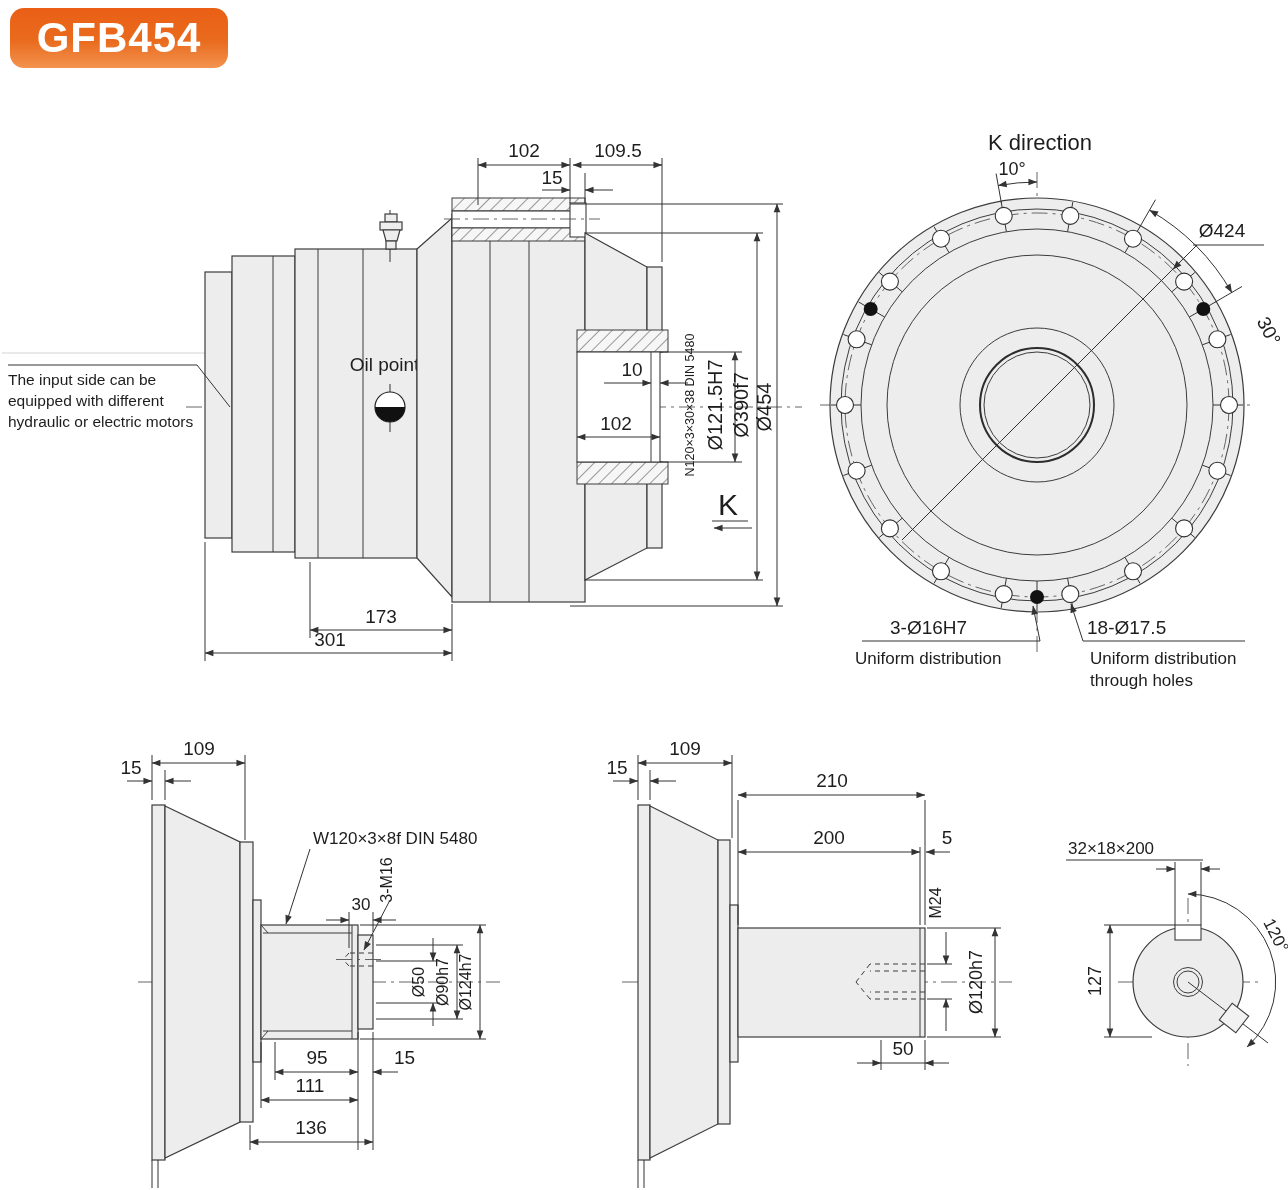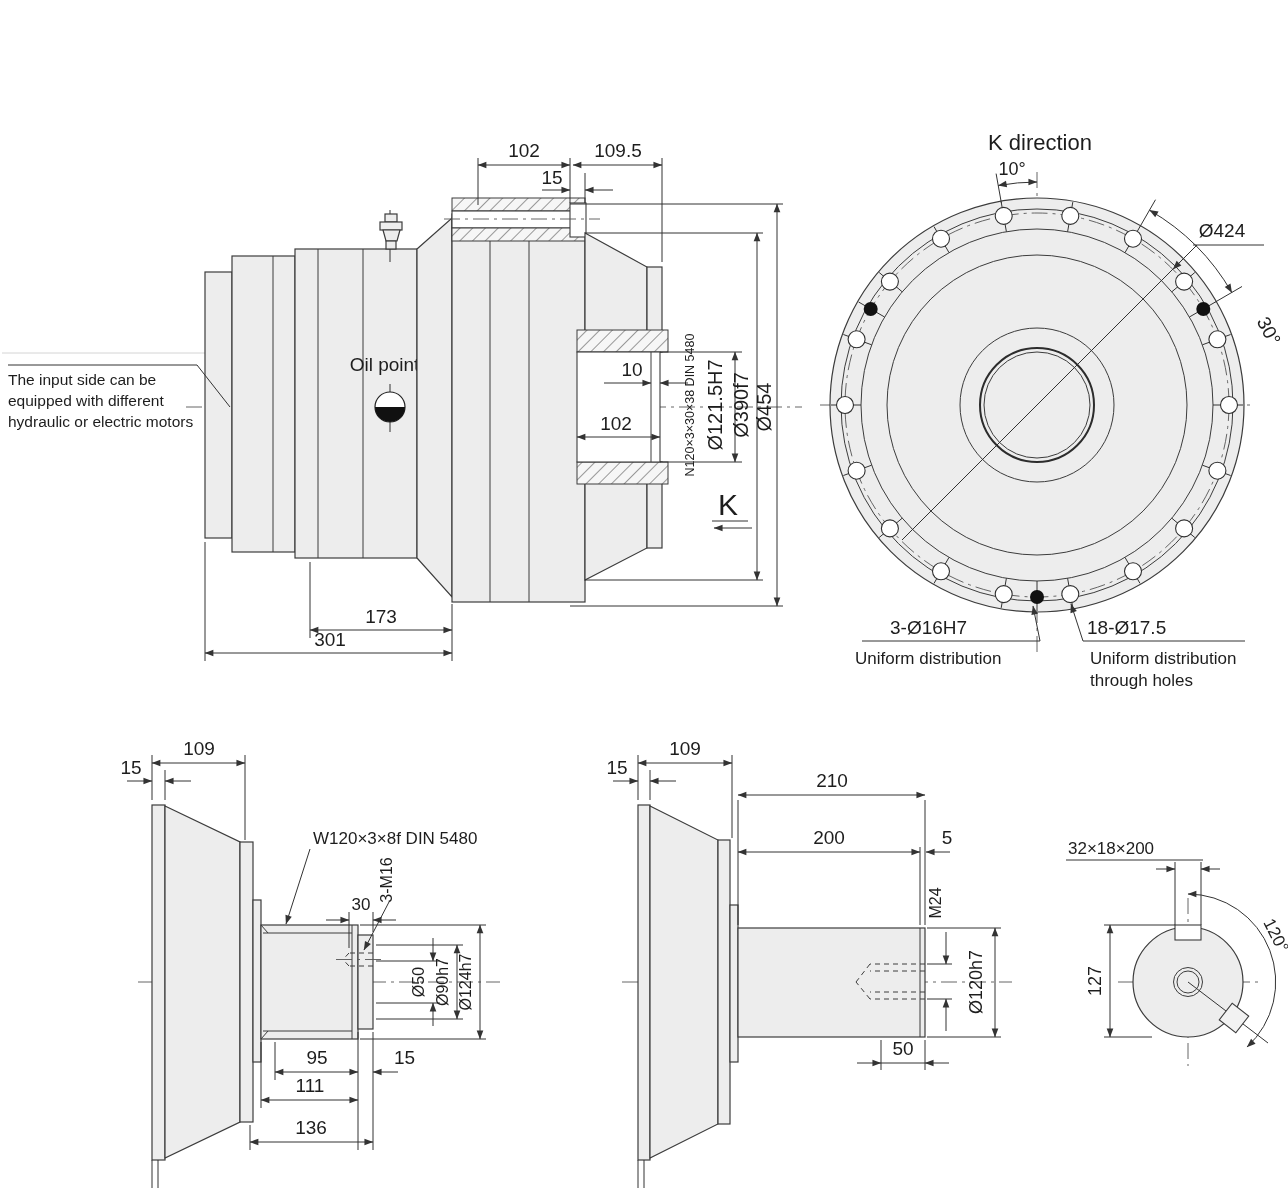--- a/index.html
+++ b/index.html
@@ -17,20 +17,23 @@
   .thin{stroke:#333333;stroke-width:1;fill:none;}
   .cl{stroke:#555555;stroke-width:0.9;fill:none;stroke-dasharray:16 5 3 5;}
   .dash{stroke:#3c3c3c;stroke-width:1;fill:none;stroke-dasharray:5 4;}
   .hatch{fill:url(#h45);stroke:#3c3c3c;stroke-width:1;}
   .white{fill:#ffffff;stroke:#3c3c3c;stroke-width:1.1;}
 </style>
 </head>
 <body>
 
 <div id="page">
+  <div id="badge">
+    <span>GFB454</span>
+  </div>
 
   <svg width="1288" height="1190" viewBox="0 0 1288 1190">
     <defs>
       <pattern id="h45" width="9" height="9" patternUnits="userSpaceOnUse" patternTransform="rotate(45)">
         <rect width="9" height="9" fill="#f6f6f6"></rect>
         <line x1="0" y1="0" x2="0" y2="9" stroke="#4a4a4a" stroke-width="1.1"></line>
       </pattern>
       <marker id="mA" viewBox="0 0 10 10" refX="9.5" refY="5" markerWidth="11" markerHeight="9" orient="auto">
         <path d="M0,1.3 L9.8,5 L0,8.7 z" fill="#333"></path>
       </marker>

